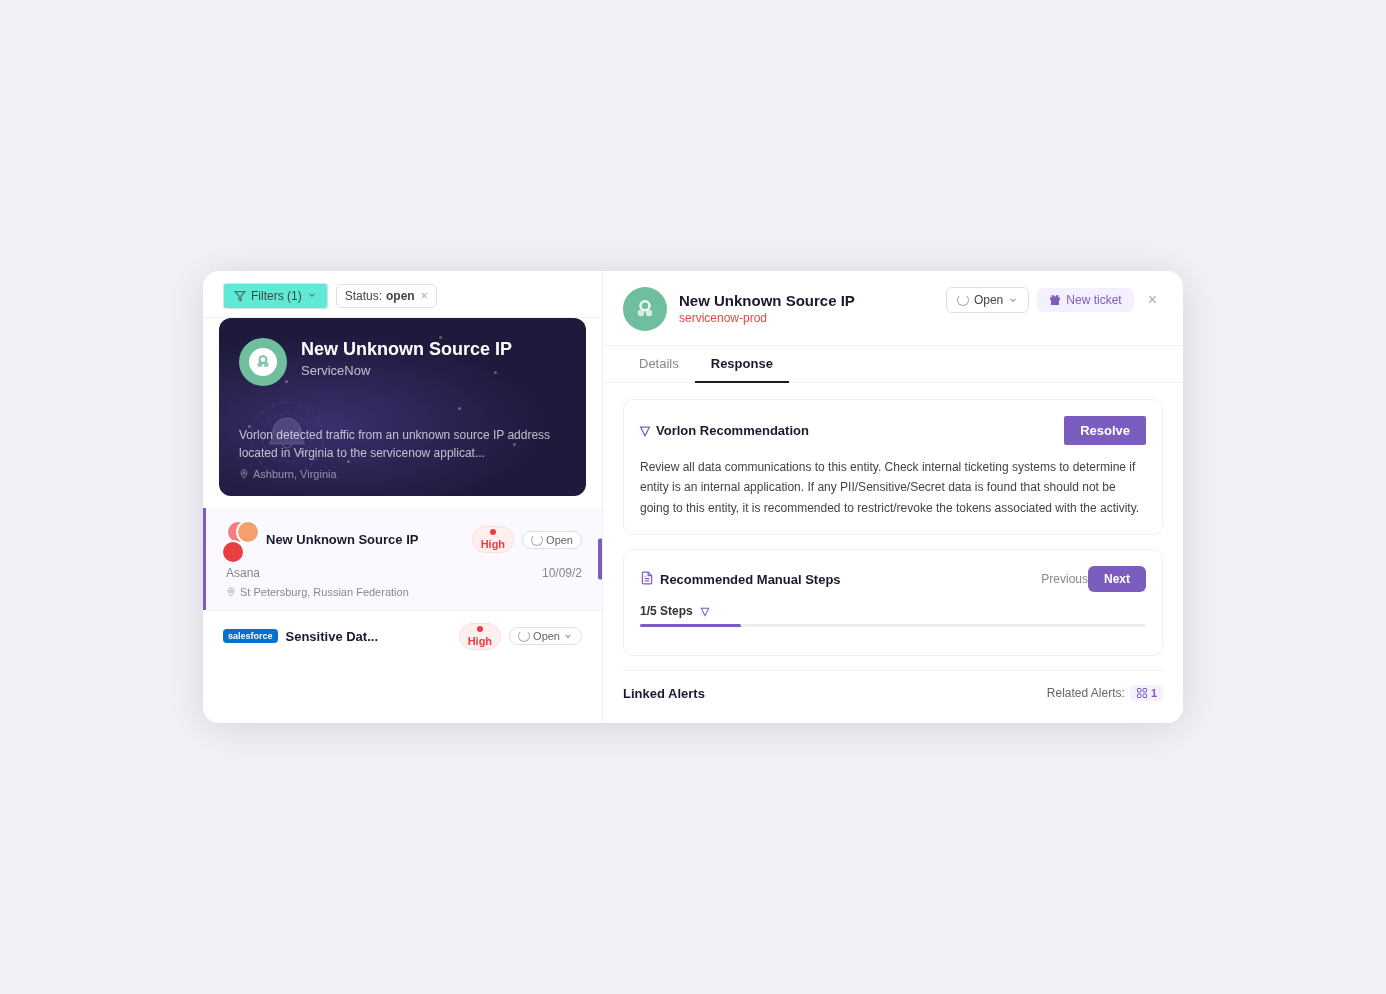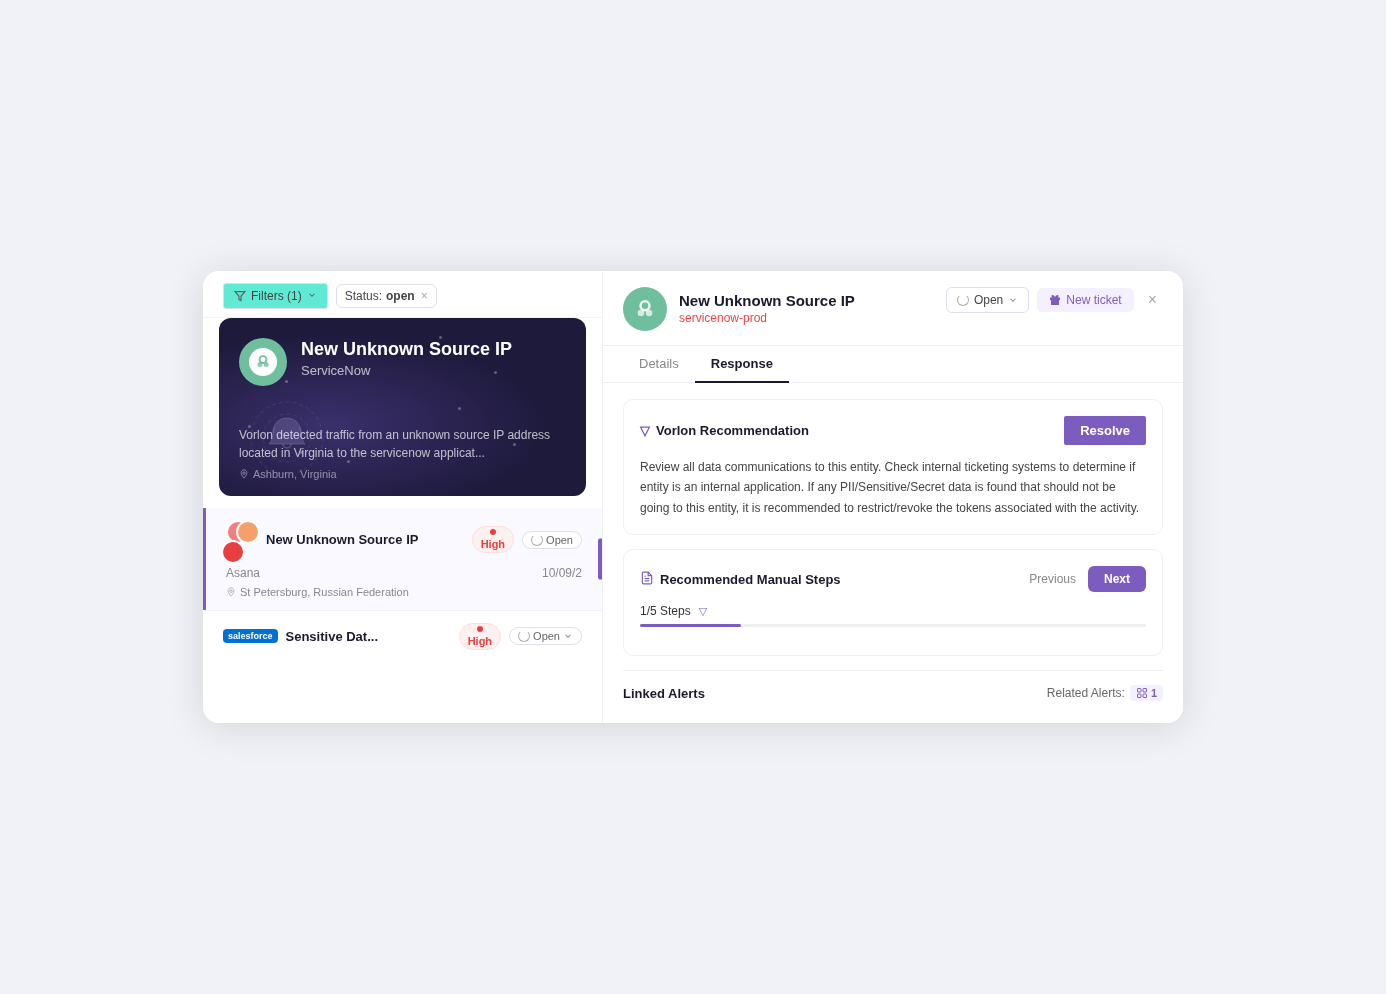--- a/index.html
+++ b/index.html
@@ -457,21 +457,21 @@
       display: flex;
       align-items: center;
       gap: 6px;
       font-size: 13px;
       font-weight: 600;
       color: #1a1a2e;
     }
     .steps-nav {
       display: flex;
       align-items: center;
-      gap: 12px;
+      gap: 0;
       justify-content: flex-end;
     }
     .prev-btn {
       background: none;
       border: none;
       font-size: 12px;
       color: #888;
       cursor: pointer;
     }
     .next-btn {
@@ -482,21 +482,21 @@
       padding: 6px 16px;
       font-size: 12px;
       font-weight: 600;
       cursor: pointer;
     }
     .progress-area {
       margin-bottom: 12px;
     }
     .progress-label {
       font-size: 12px;
-      font-weight: 400;
+      font-weight: 700;
       color: #333;
       margin-bottom: 6px;
       display: flex;
       align-items: flex-end;
       gap: 8px;
     }
     .progress-bar-track {
       width: 100%;
       height: 3px;
       background: #eee;

